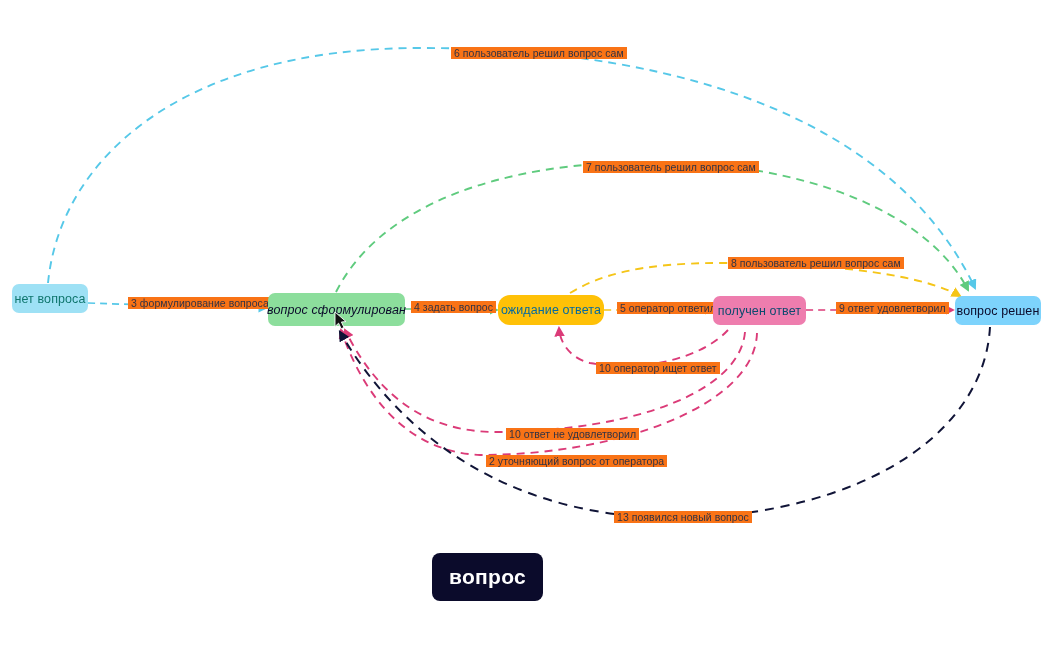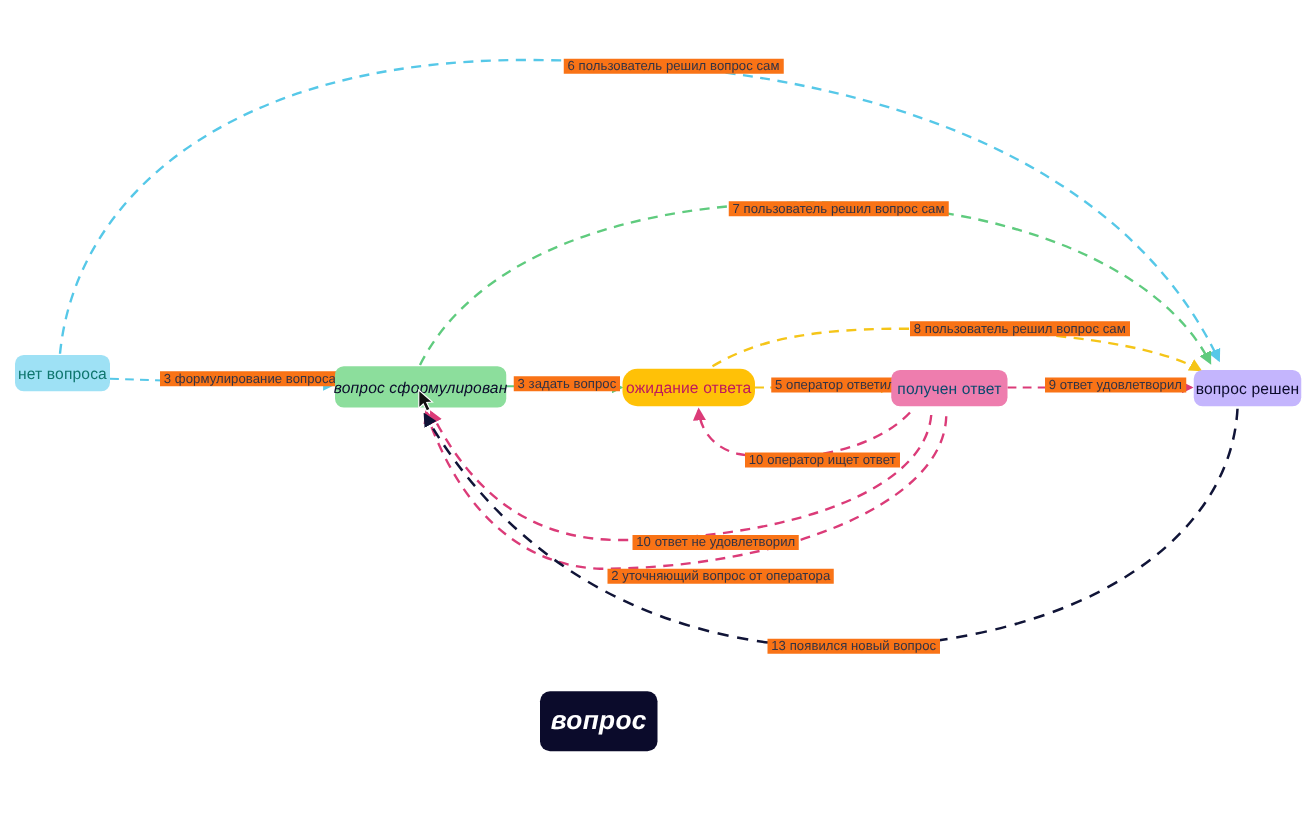--- a/index.html
+++ b/index.html
@@ -50,29 +50,29 @@
     background: #9EE1F5;
     color: #0f766e;
   }
   .node.state-formulated {
     background: #8CDE9C;
     color: #0b0b2b;
     font-style: italic;
   }
   .node.state-waiting {
     background: #FFC107;
-    color: #be185d;
+    color: #0369a1;
     border-radius: 12px;
   }
   .node.state-answered {
     background: #EE7DAE;
     color: #0c4a6e;
   }
   .node.state-resolved {
-    background: #c4b5fd;
+    background: #7dd3fc;
     color: #0b0b2b;
   }
   .node.title-node {
     background: #0B0B2B;
     color: #ffffff;
     font-size: 21px;
     font-weight: 700;
     border-radius: 8px;
     letter-spacing: 0.3px;
   }
@@ -152,27 +152,27 @@
   </div>
 
   <div class="node state-answered" style="left:713px; top:296px; width:93px; height:29px;">
     <span class="node-label">получен ответ</span>
   </div>
 
   <div class="node state-resolved" style="left:955px; top:296px; width:86px; height:29px;">
     <span class="node-label">вопрос решен</span>
   </div>
 
-  <div class="node title-node" style="left:432px; top:553px; width:94px; height:48px;font-style:italic;">
+  <div class="node title-node" style="left:432px; top:553px; width:111px; height:48px;">
     <span class="node-label">вопрос</span>
   </div>
 
   <div class="edge-label" style="left:128px; top:297px;">3 формулирование вопроса</div>
 
-  <div class="edge-label" style="left:411px; top:301px;">3 задать вопрос</div>
+  <div class="edge-label" style="left:411px; top:301px;">4 задать вопрос</div>
 
   <div class="edge-label" style="left:617px; top:302px;">5 оператор ответил</div>
 
   <div class="edge-label" style="left:451px; top:47px;">6 пользователь решил вопрос сам</div>
 
   <div class="edge-label" style="left:583px; top:161px;">7 пользователь решил вопрос сам</div>
 
   <div class="edge-label" style="left:692px; top:257px;margin-left:36px;">8 пользователь решил вопрос сам</div>
 
   <div class="edge-label" style="left:836px; top:302px;">9 ответ удовлетворил</div>

